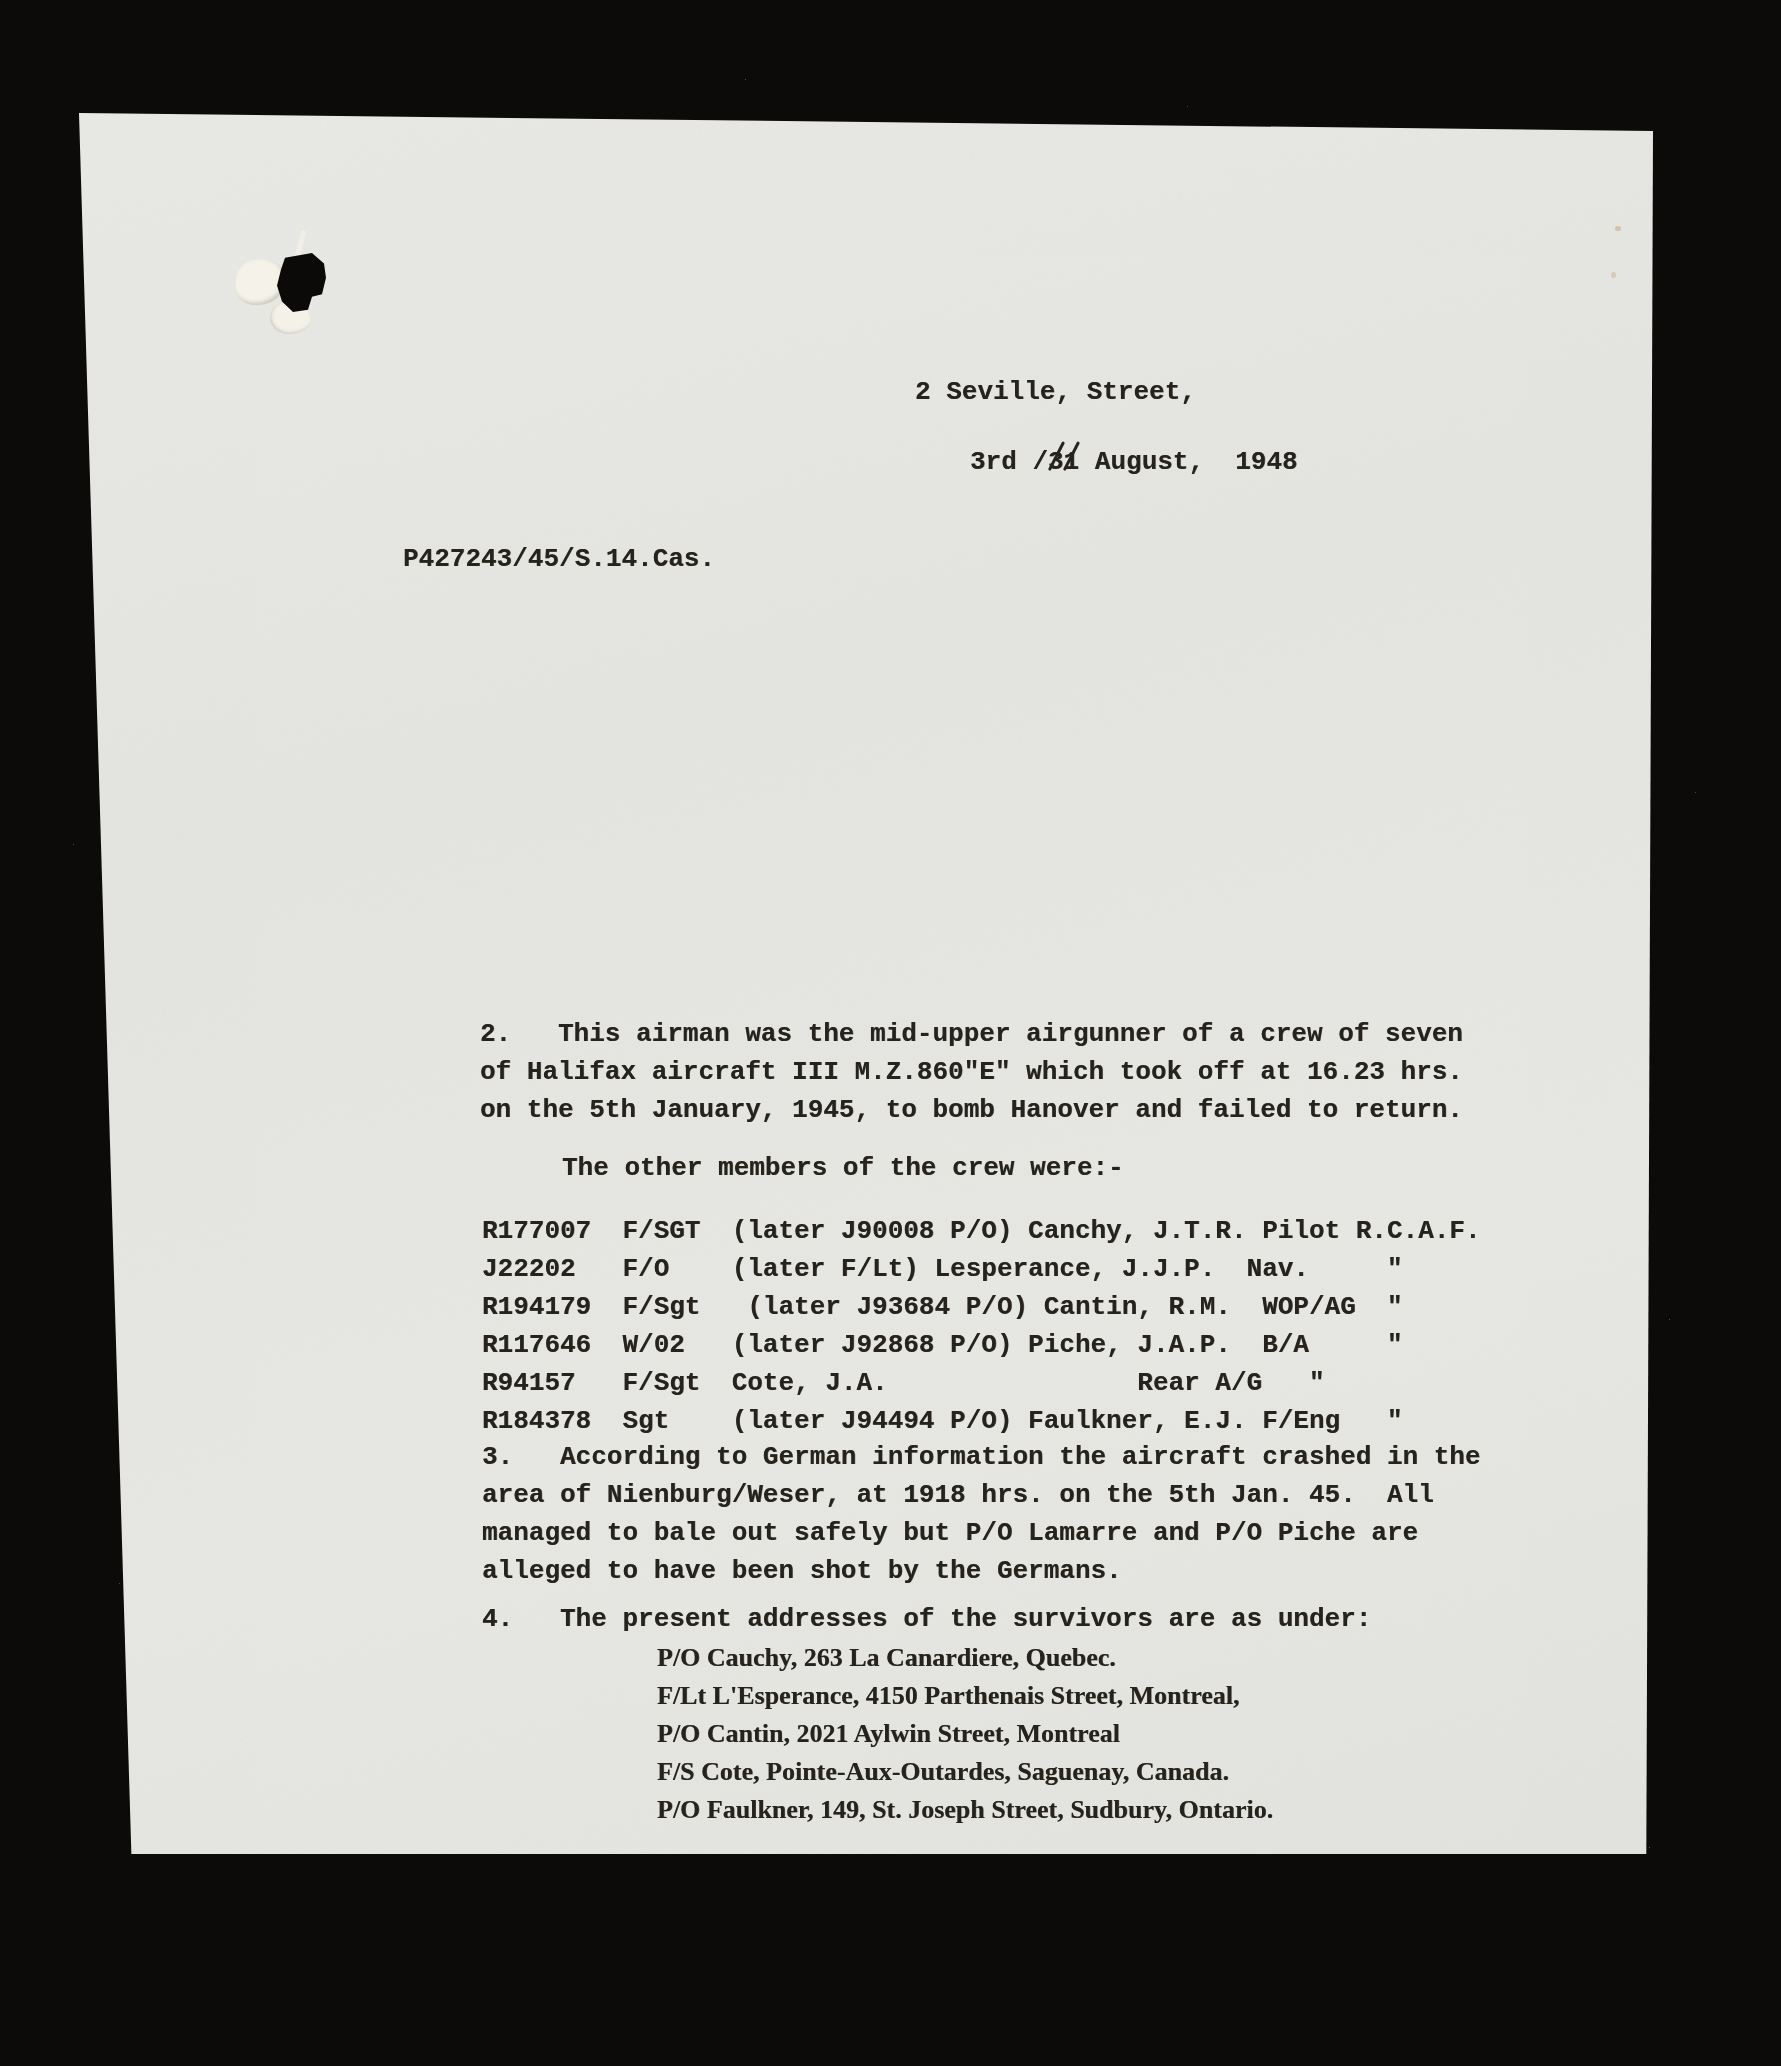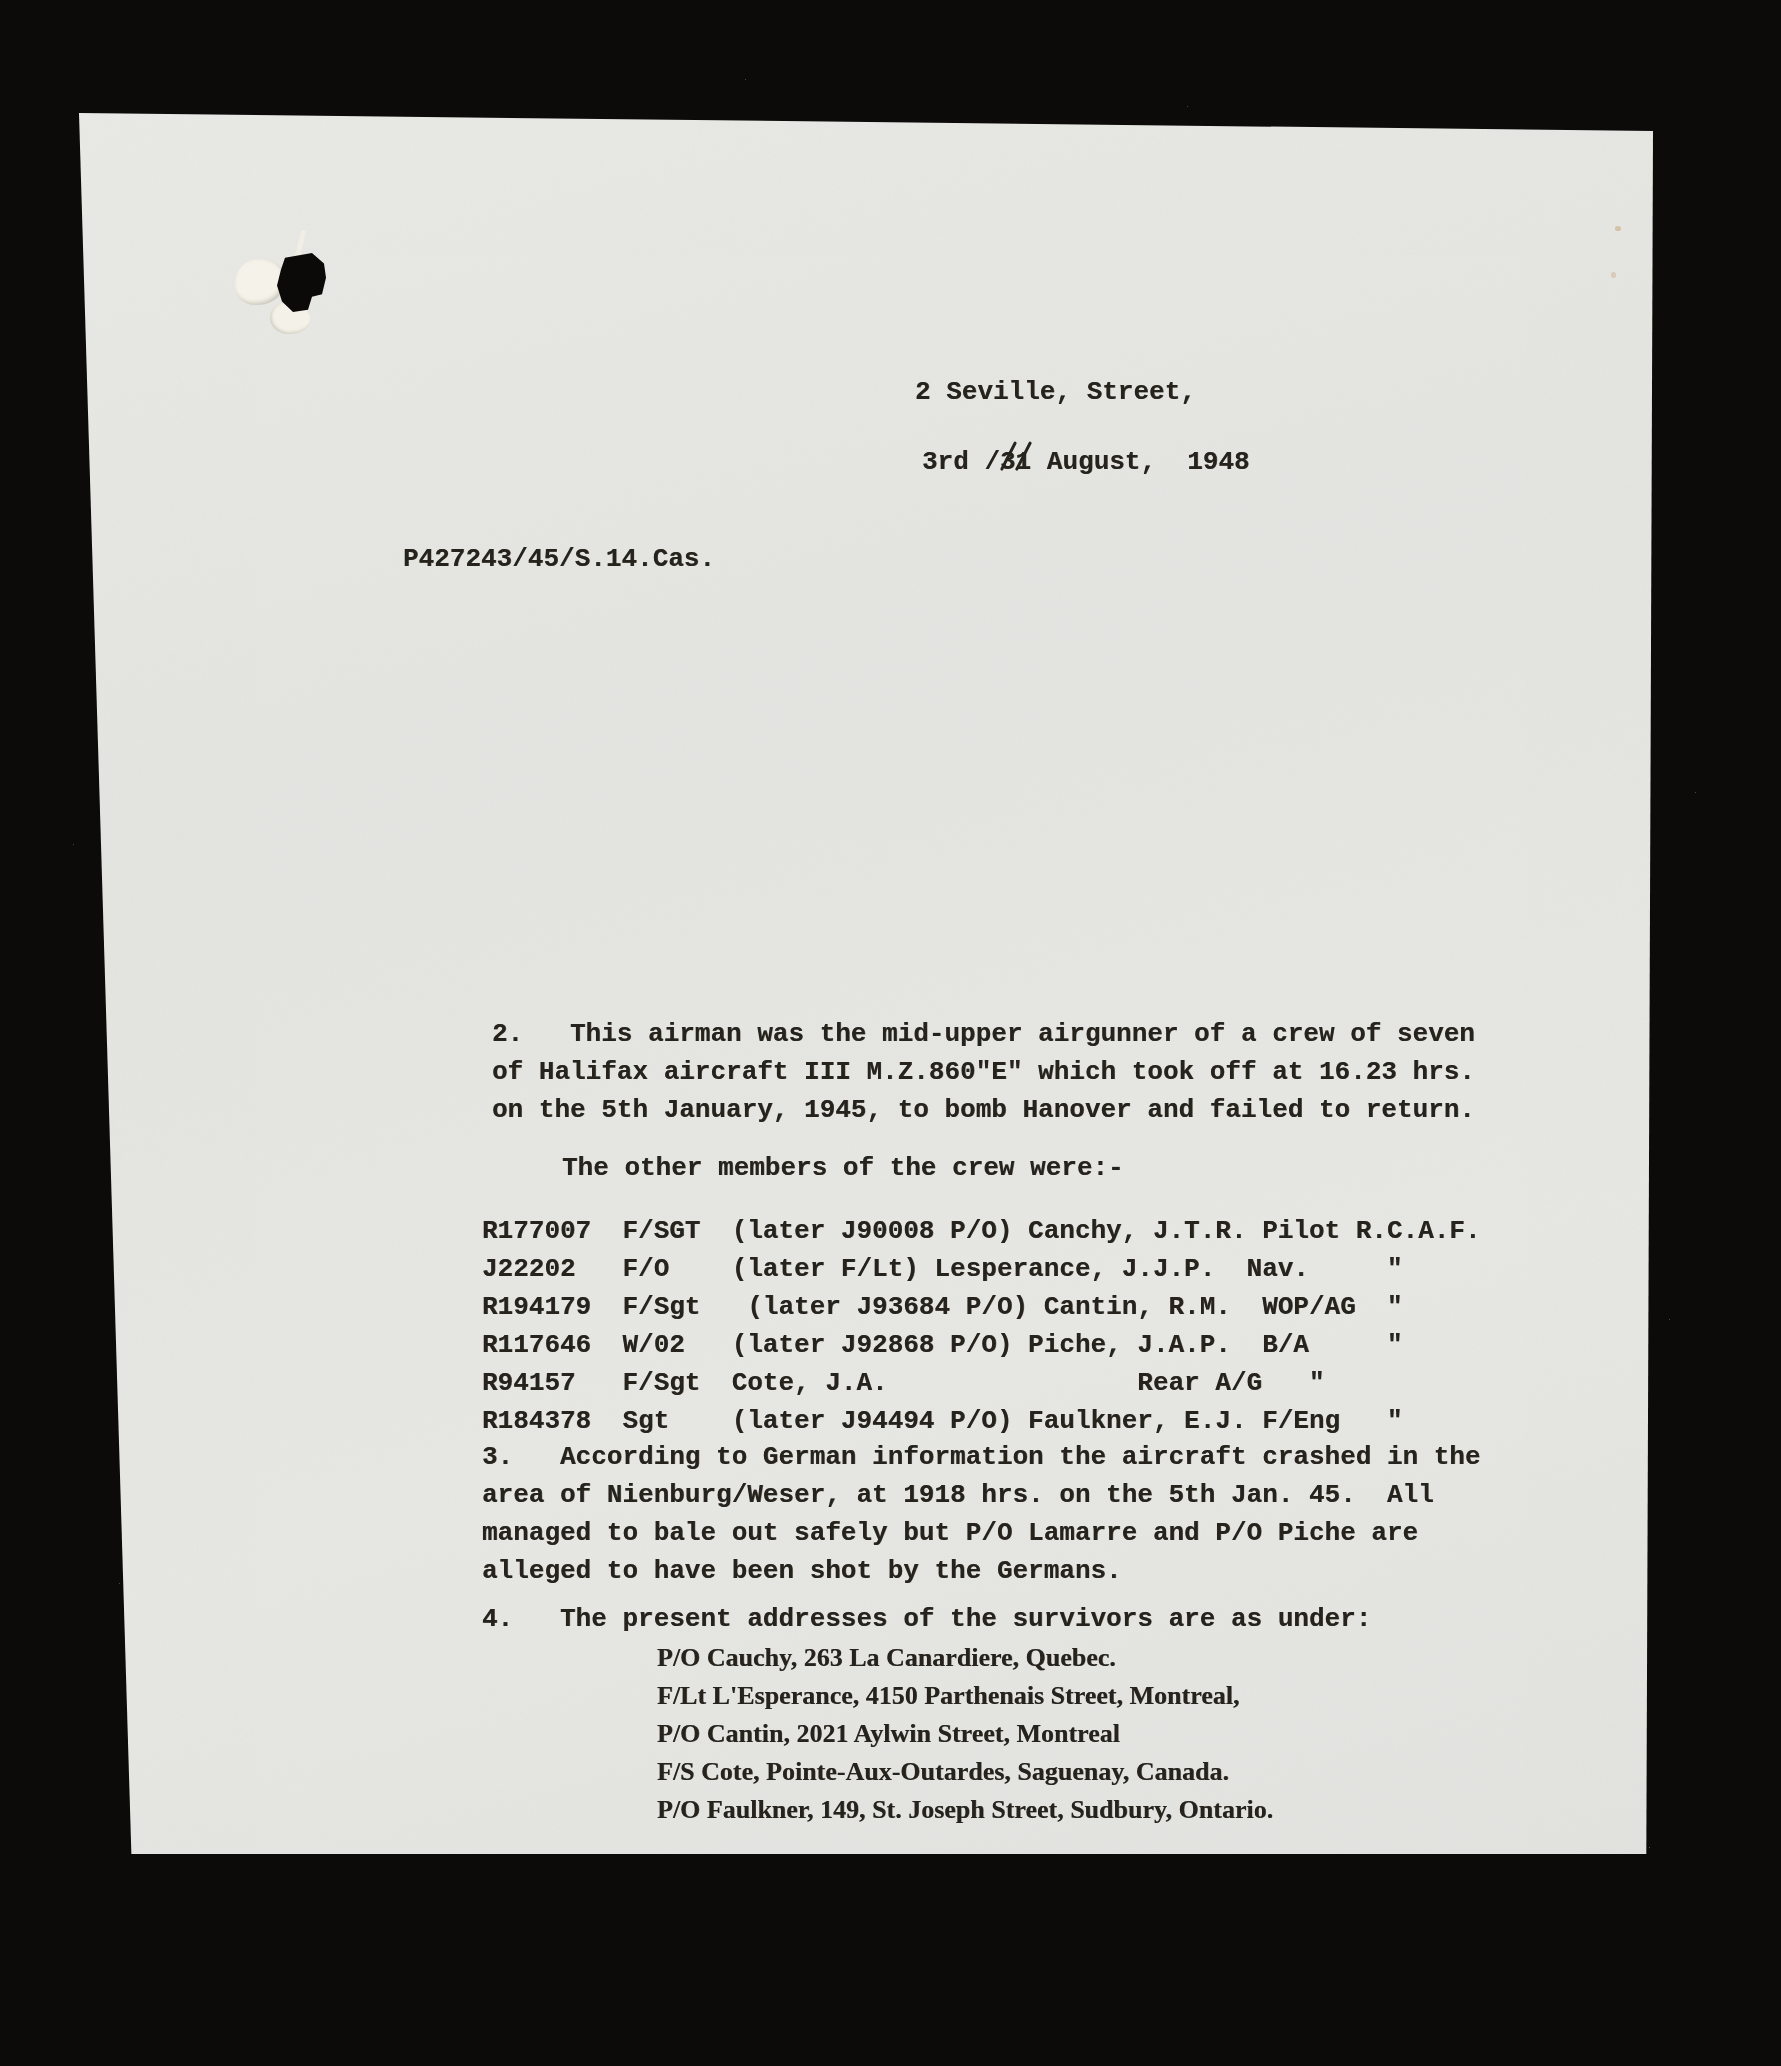--- a/index.html
+++ b/index.html
@@ -98,27 +98,27 @@
     <div class="tear-white-a"></div>
     <div class="tear-crack"></div>
     <div class="tear-white-b"></div>
     <div class="tear-hole"></div>
 
     <div class="stain s1"></div>
     <div class="stain s2"></div>
 
     <div class="typed" style="left:915px; top:373px;">2 Seville, Street,</div>
 
-    <div class="typed" style="left:922px; top:443px;"><span>3rd /</span><span class="struck">31</span><span> August,  1948</span></div>
+    <div class="typed" style="left:970px; top:443px;"><span>3rd /</span><span class="struck">31</span><span> August,  1948</span></div>
 
     <div class="typed" style="left:403px; top:540px;">P427243/45/S.14.Cas.</div>
 
 
 
-    <div class="typed" style="left:492px; top:1015px;">2.   This airman was the mid-upper airgunner of a crew of seven
+    <div class="typed" style="left:480px; top:1015px;">2.   This airman was the mid-upper airgunner of a crew of seven
 of Halifax aircraft III M.Z.860"E" which took off at 16.23 hrs.
 on the 5th January, 1945, to bomb Hanover and failed to return.</div>
 
     <div class="typed" style="left:562px; top:1149px;">The other members of the crew were:-</div>
 
     <div class="typed" style="left:482px; top:1212px;">R177007  F/SGT  (later J90008 P/O) Canchy, J.T.R. Pilot R.C.A.F.
 J22202   F/O    (later F/Lt) Lesperance, J.J.P.  Nav.     "
 R194179  F/Sgt   (later J93684 P/O) Cantin, R.M.  WOP/AG  "
 R117646  W/02   (later J92868 P/O) Piche, J.A.P.  B/A     "
 R94157   F/Sgt  Cote, J.A.                Rear A/G   "

